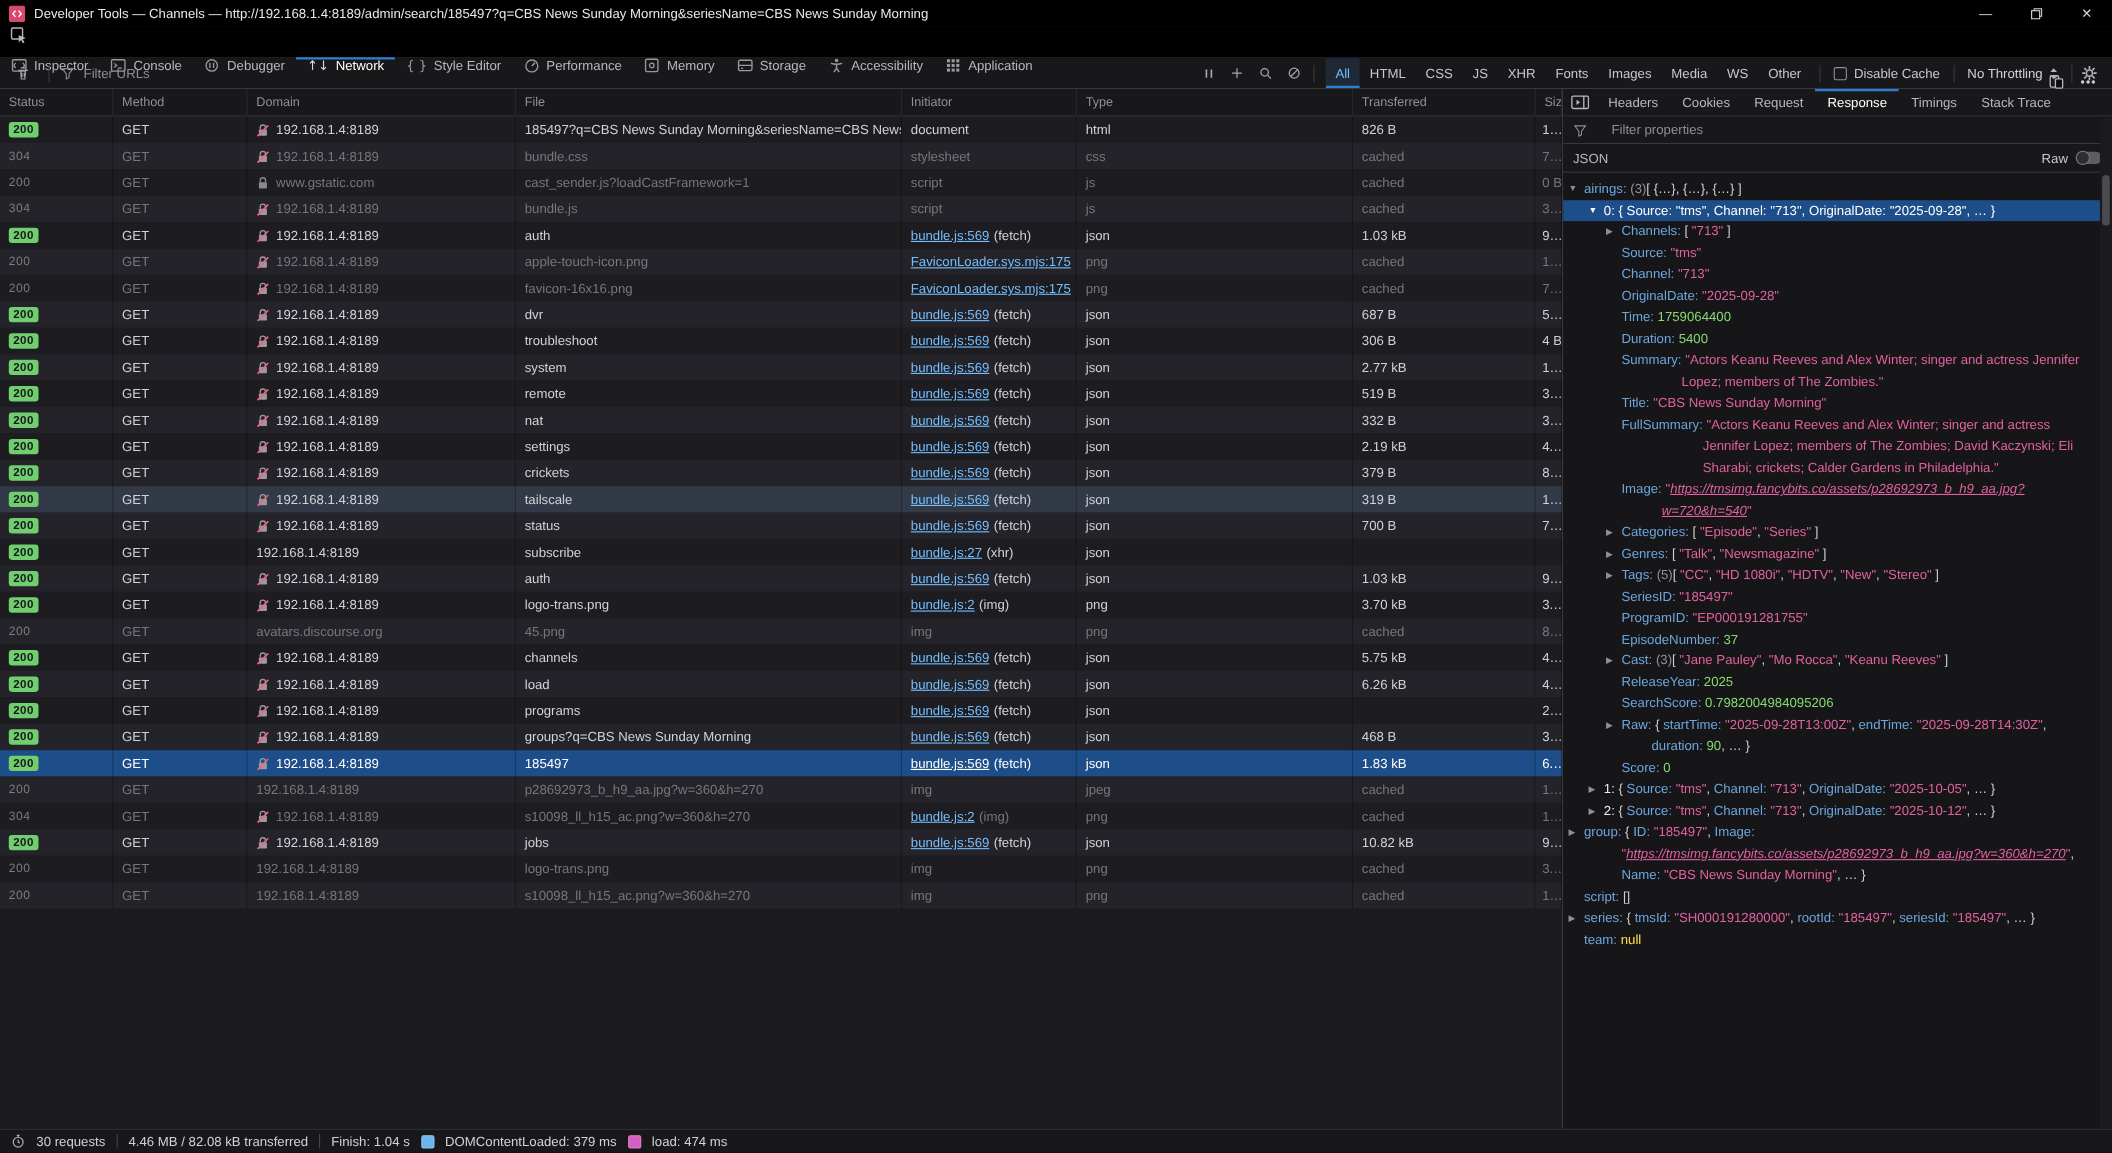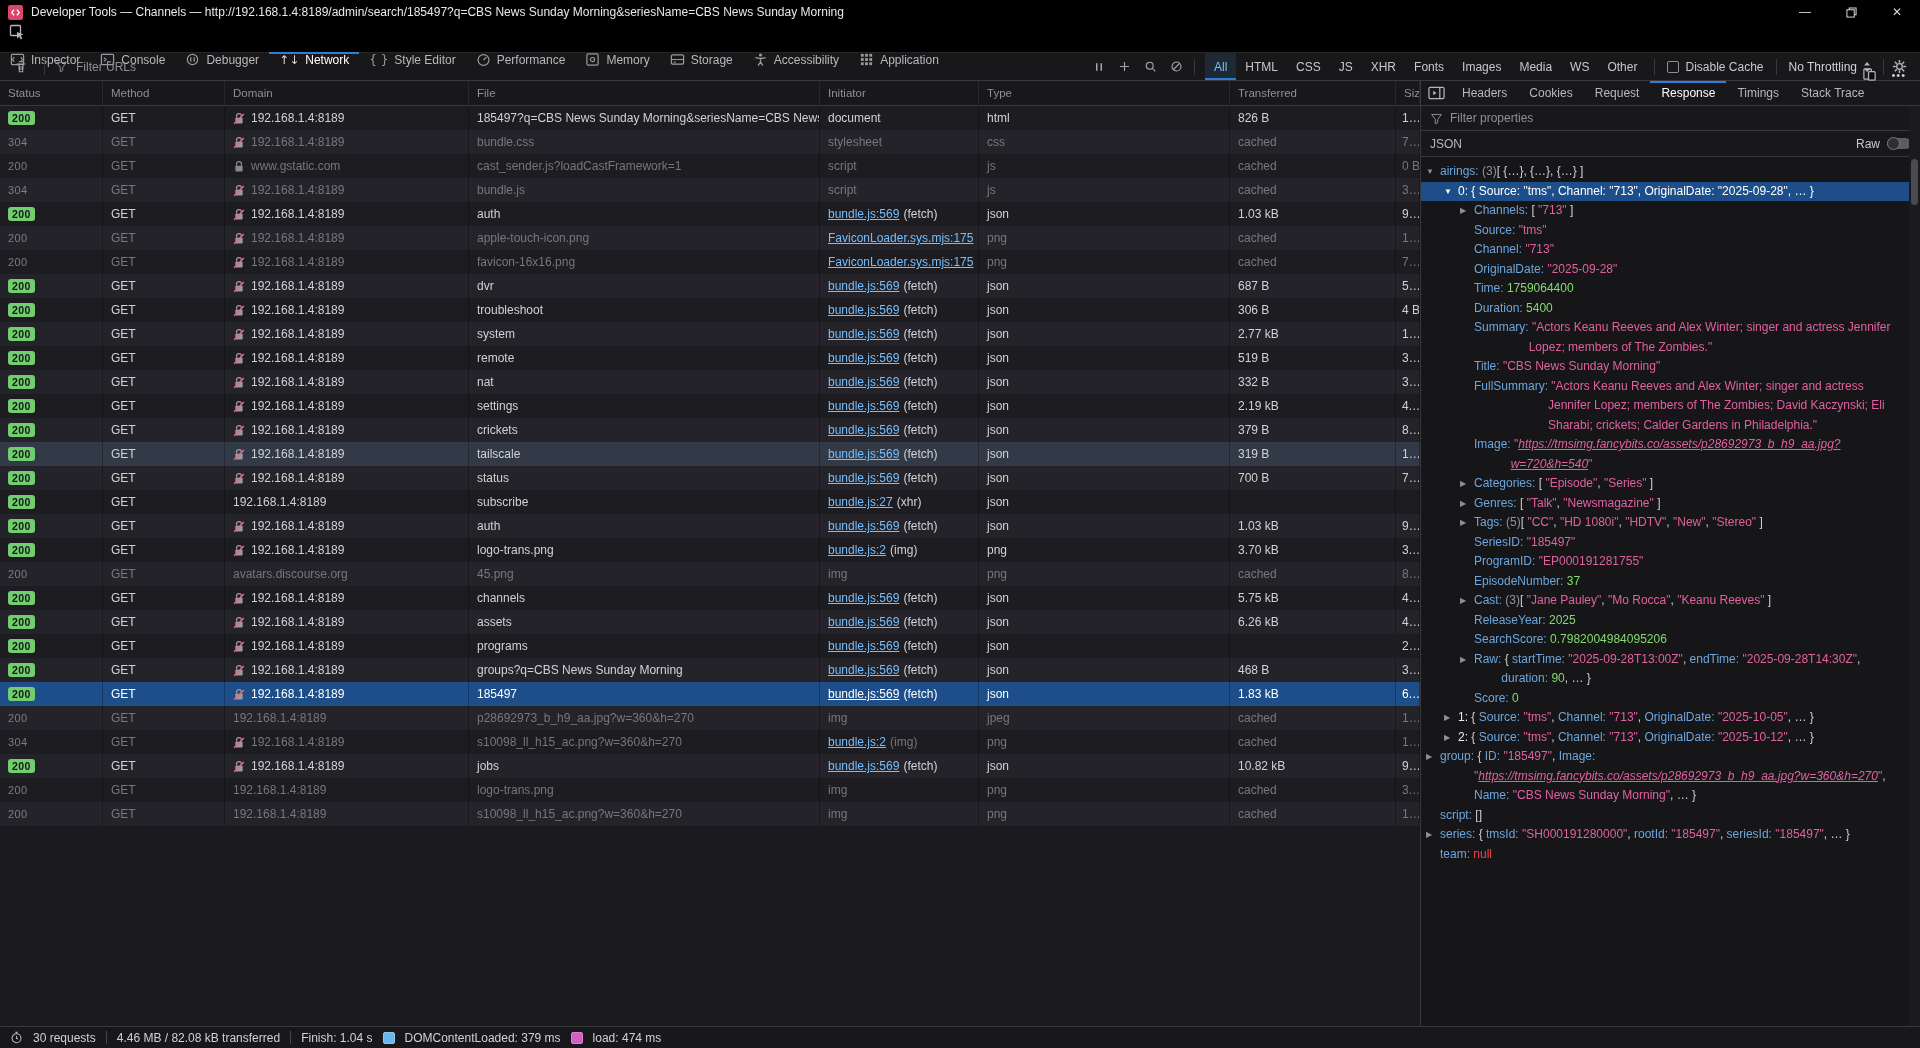--- a/index.html
+++ b/index.html
@@ -64,41 +64,41 @@
   .r.sel .ilink { color:#fff; }
   .irest { margin-left:4px; }
   .szcell { padding:0 2px 0 6px; }
 
   
   .dtabs { height:25px; display:flex; align-items:stretch; background:#18181a; border-bottom:1px solid #38383d; }
   .ptoggle { width:30px; display:flex; align-items:center; justify-content:center; }
   #dtabs { display:flex; }
   .dtab { display:flex; align-items:center; padding:0 11px; color:#b8b8bc; font-size:12px; }
   .dtab.active { color:#fff; box-shadow: inset 0 2px 0 #2d7fd6; }
-  .dfilter { height:25px; display:flex; align-items:center; gap:7px; padding:0 9px; background:#18181a; border-bottom:1px solid #38383d; }
+  .dfilter { height:25px; display:flex; align-items:center; gap:22px; padding:0 9px; background:#18181a; border-bottom:1px solid #38383d; }
   .jsonbar { height:26px; display:flex; align-items:center; padding:0 9px; background:#18181a; border-bottom:1px solid #38383d; color:#b8b8bc; }
   .jsonbar .raw { margin-left:auto; display:flex; align-items:center; gap:7px; color:#c8c8cc; }
   .toggle { width:24px; height:11px; border-radius:6px; background:#5c5c62; position:relative; }
   .toggle .knob { position:absolute; left:0; top:-1px; width:13px; height:13px; border-radius:50%; background:#2e2e33; border:1px solid #77777b; }
 
   
   #tree { padding-top:5px; font-size:12px; }
   .tl { display:flex; line-height:19.5px; padding-right:12px; }
   .tl.l0 { padding-left:5px; }
   .tl.l1 { padding-left:23px; }
   .tl.l2 { padding-left:39px; }
   .arr { width:14px; flex:none; color:#8f8f94; font-size:8px; line-height:19.5px; }
   .tprefix { flex:none; white-space:pre; }
   .tval { flex:1; min-width:0; overflow-wrap:anywhere; white-space:pre-wrap; }
   .sk { color:#6ca6dd; }
   .ss { color:#e0619f; }
   .sn { color:#84d96f; }
   .sg { color:#cfcfd3; }
   .sc { color:#939395; }
-  .su { color:#ef4444; }
+  .su { color:#fde047; }
   .sw { color:#ededf0; }
   .sa { color:#e0619f; font-style:italic; text-decoration:underline; }
   .tl.sel { background:#1d4e89; }
   .tl.sel span { color:#fff !important; }
   .vscroll { position:absolute; top:26px; right:0; bottom:0; width:11px; background:#1b1b1f; }
   .vscroll .thumb { width:7px; margin:52px auto 0; height:46px; background:#4a4a4f; border-radius:4px; }
 
   
   .statusbar { height:22px; background:#18181a; border-top:1px solid #38383d; display:flex; align-items:center; gap:10px; padding:0 10px; color:#d2d2d6; }
   .sb-sep { width:1px; height:13px; background:#45454a; }
@@ -1061,21 +1061,21 @@
               <span class="lk">
                 <svg width="12" height="13" viewBox="0 0 14 16">
                   <path d="M4 7V5a3 3 0 016 0v2" stroke="#9a9a9e" fill="none" stroke-width="1.5"></path>
                   <rect x="2.5" y="7" width="9" height="7" rx="1" fill="#9a9a9e"></rect>
                   <path d="M1 14.5L13 2.5" stroke="#f2637e" stroke-width="1.8"></path>
                 </svg>
               </span>
               <span>192.168.1.4:8189</span>
             </div>
             <div class="cell" style="width: 351px;">
-              <span>assets</span>
+              <span>load</span>
             </div>
             <div class="cell" style="width: 159px;">
               <a class="ilink">bundle.js:569</a>
               <span class="irest">(fetch)</span>
             </div>
             <div class="cell" style="width: 251px;">
               <span>json</span>
             </div>
             <div class="cell" style="width: 166px;">
               <span>6.26 kB</span>

